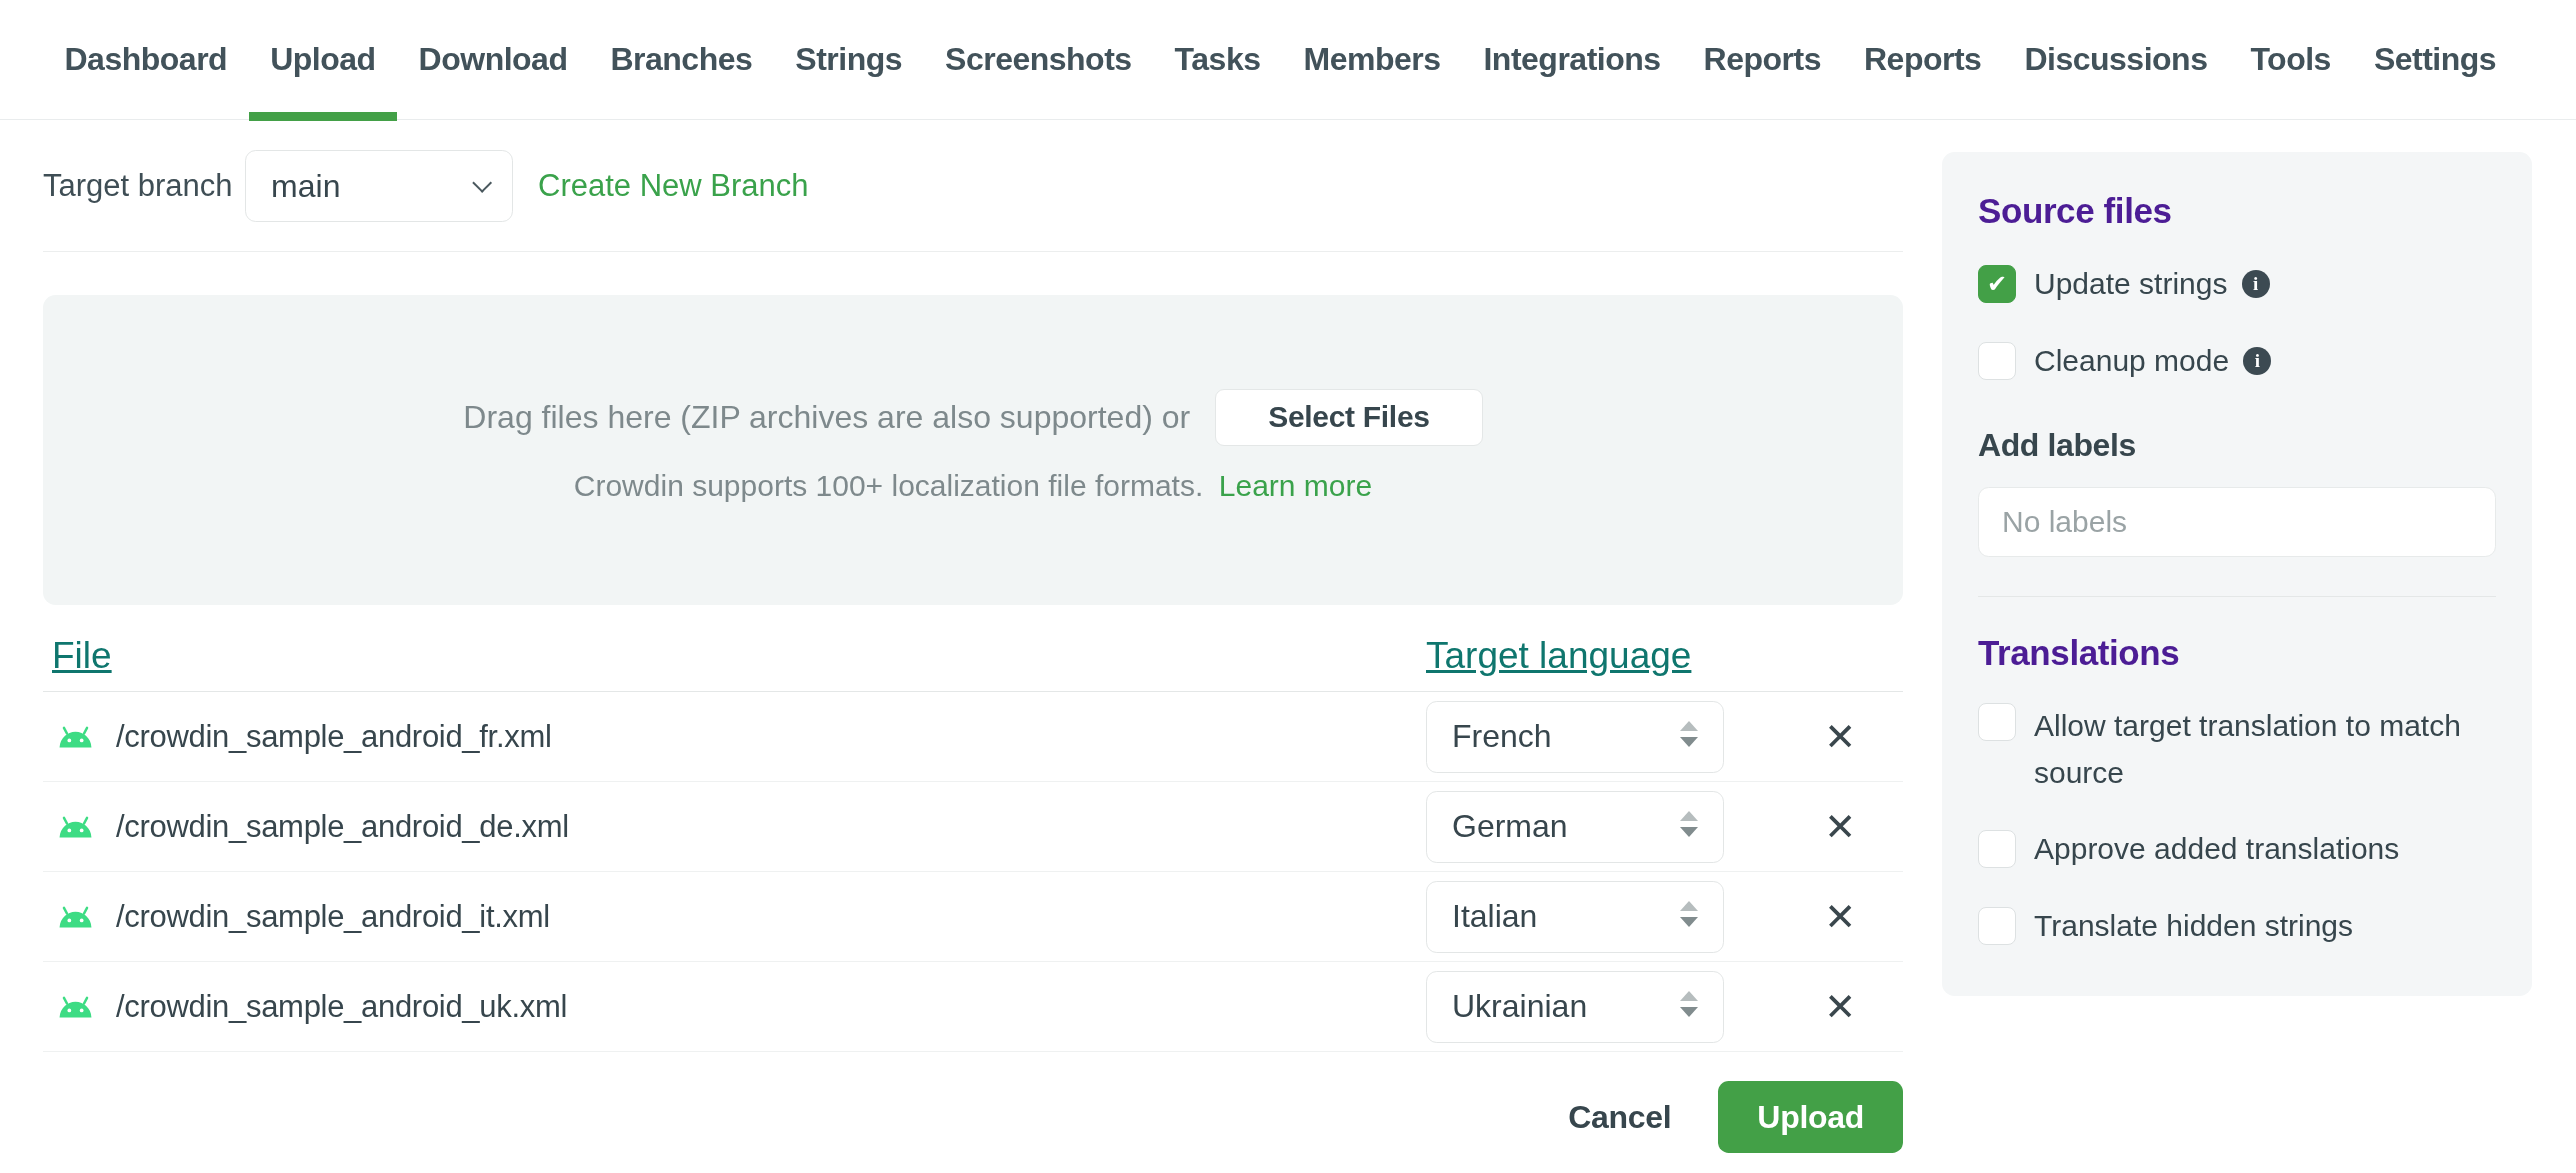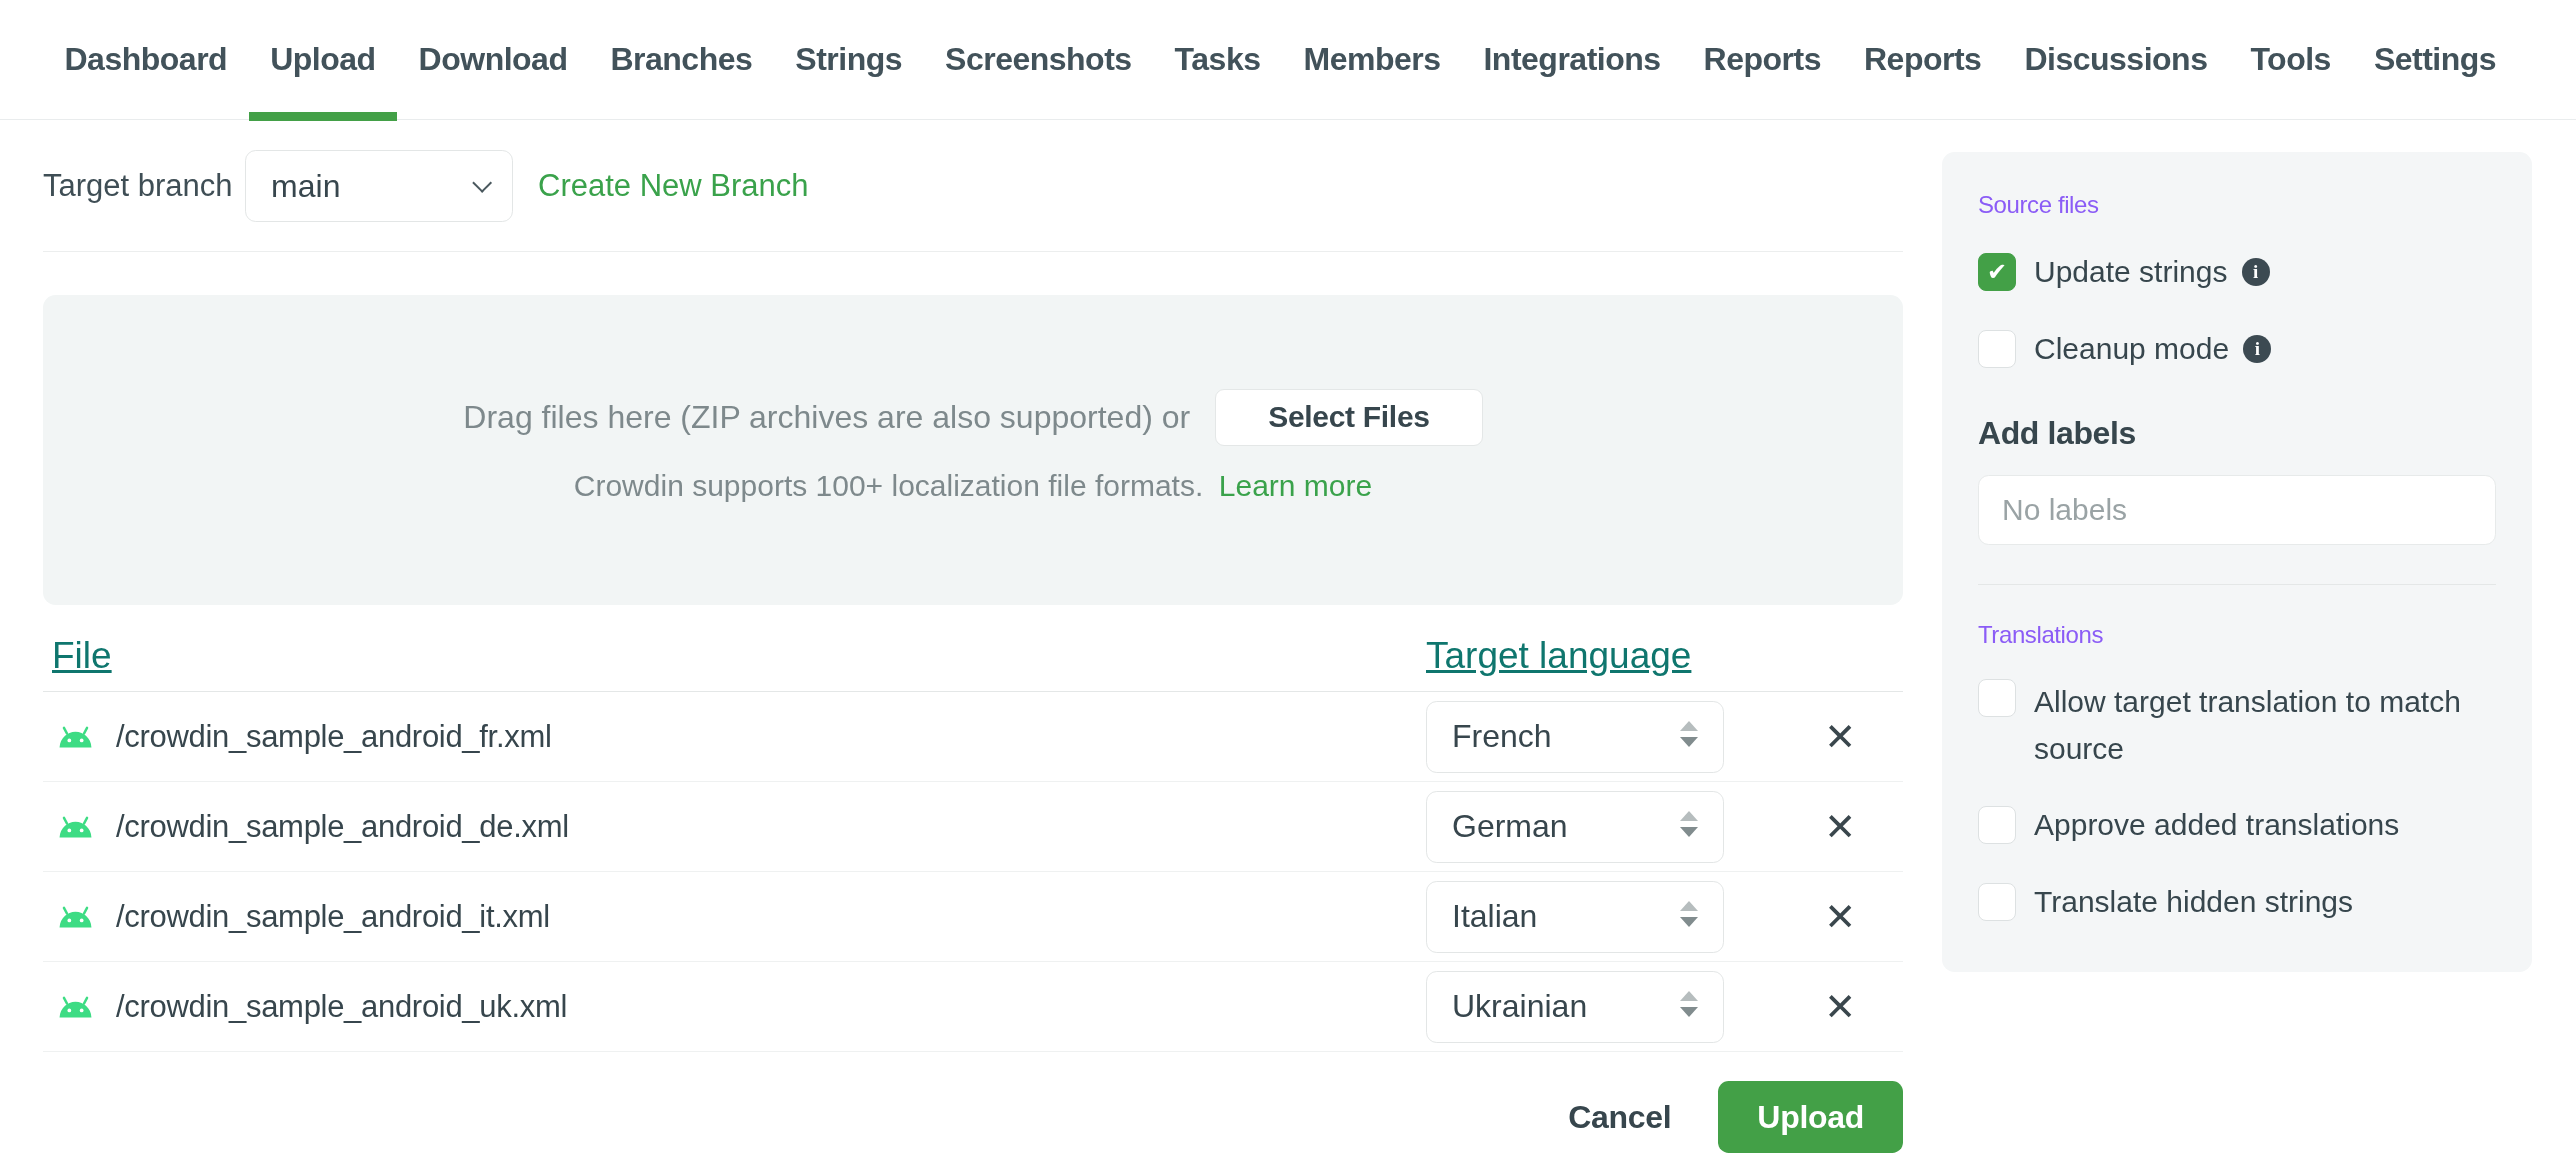--- a/index.html
+++ b/index.html
@@ -63,21 +63,21 @@
     cursor:pointer; line-height:1; }
 
   
   .footer { display:flex; justify-content:flex-end; align-items:center; margin-top:29px; }
   .cancel-btn { font-size:32px; font-weight:700; color:#37464d; letter-spacing:-0.3px; cursor:pointer; }
   .upload-btn { margin-left:47px; background:#43a047; color:#fff; border:none; border-radius:10.7px;
     height:72px; padding:0 39px; font-size:32px; font-weight:700; letter-spacing:-0.3px;
     display:flex; align-items:center; cursor:pointer; font-family:"Liberation Sans",sans-serif; }
 
   
-  .sb-title { font-size:24px; font-weight:400; color:#8b5cf6; letter-spacing:-0.4px; }
+  .sb-title { font-size:35px; font-weight:700; color:#4c1d95; letter-spacing:-0.4px; }
   .cb-row { display:flex; align-items:center; margin-top:30px; }
   .cb-row.top-align { align-items:flex-start; }
   .checkbox { width:38px; height:38px; border-radius:8px; background:#fff;
     border:1.8px solid #dde1e2; flex:none; cursor:pointer; display:flex; align-items:center;
     justify-content:center; }
   .checkbox.checked { background:#43a047; border-color:#43a047; color:#fff; font-size:24px; }
   .cb-label { font-size:30px; color:#37464d; margin-left:18px; line-height:1.55; max-width:447px; }
   .info-icon { width:28px; height:28px; border-radius:50%; background:#3c4a52; color:#fff;
     margin-left:14.3px; flex:none; display:flex; align-items:center; justify-content:center;
     font-size:19px; font-weight:700; font-family:"Liberation Serif",serif; cursor:pointer; }

